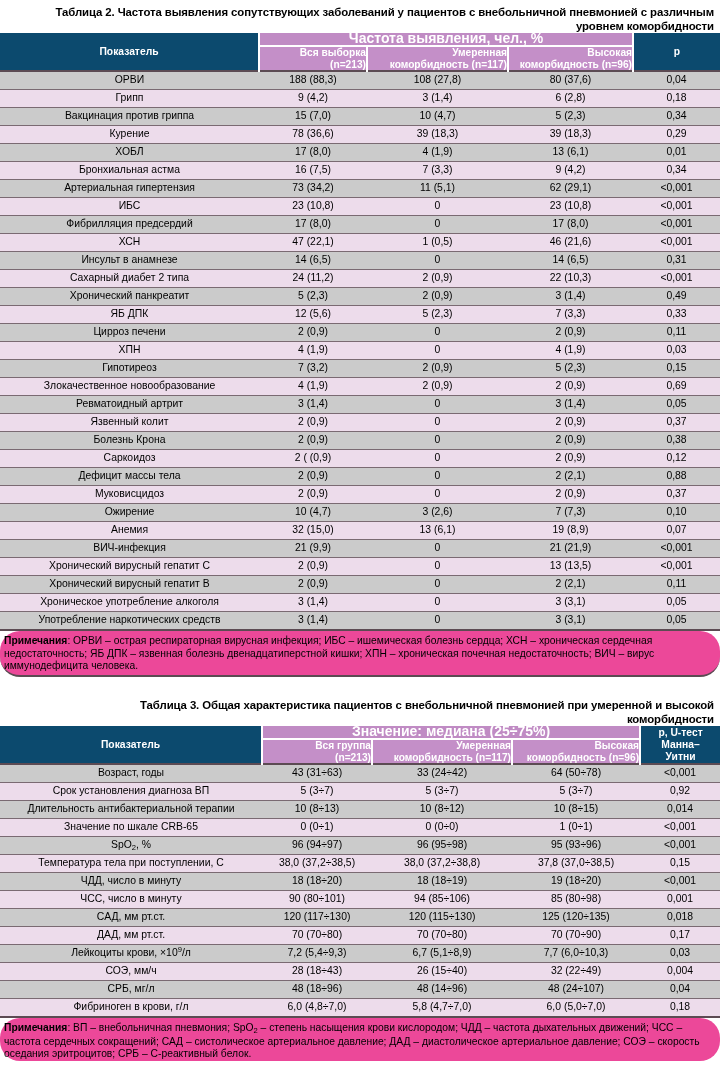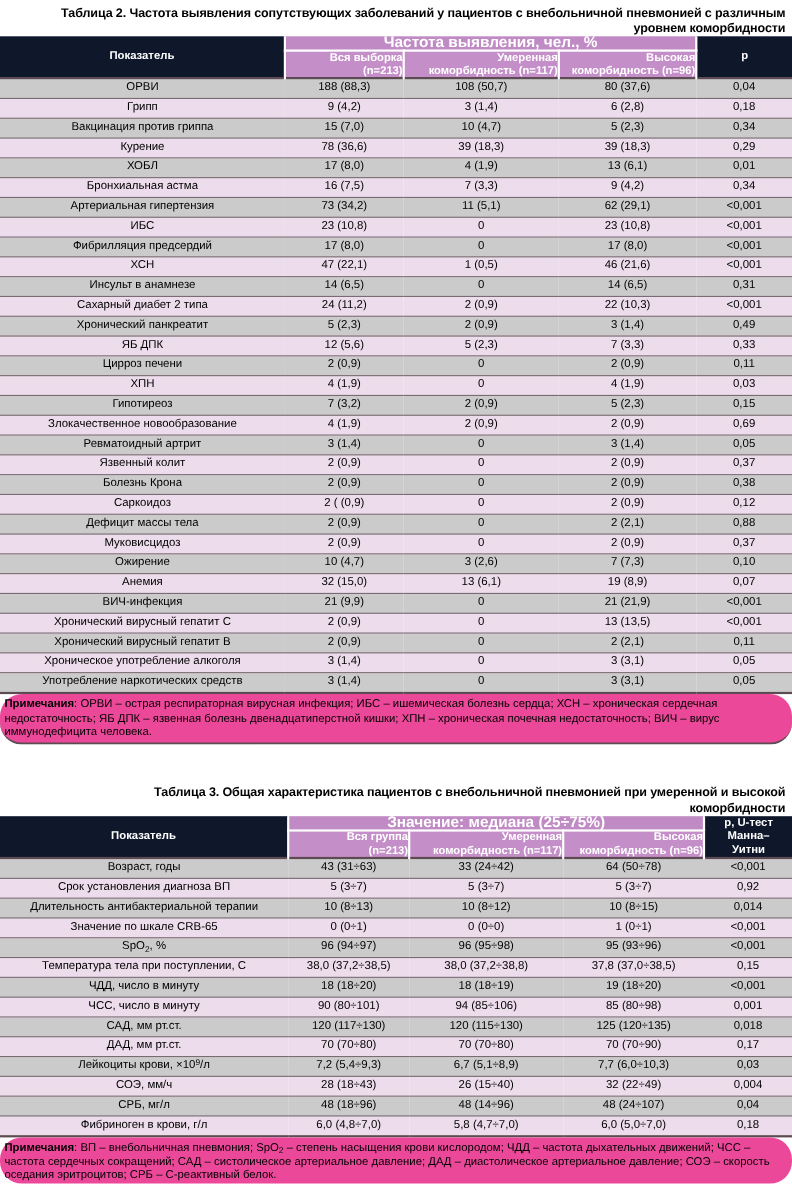--- a/index.html
+++ b/index.html
@@ -26,40 +26,40 @@
   .tbl-title {
     font-size: 11.4px;
     font-weight: bold;
     text-align: right;
     line-height: 14.2px;
     padding: 0 6px 0 60px;
     box-sizing: border-box;
     letter-spacing: -0.1px;
   }
   #table2-title { padding-top: 5px; padding-left: 33px; }
-  #table3-title { padding-top: 7px; margin-top: 16px; }
+  #table3-title { padding-top: 7px; }
 
   
   table.data {
     border-collapse: collapse;
     width: 720px;
     table-layout: fixed;
     font-size: 10.3px;
     margin: 0;
   }
   table.data td, table.data th {
     padding: 0;
     margin: 0;
     vertical-align: middle;
     line-height: 11.6px;
   }
 
   
   .hdr-main {
-    background: #0f172a;
+    background: #0c4a6e;
     color: #ffffff;
     font-weight: bold;
     text-align: center;
     font-size: 10.3px;
     border-right: 2px solid #ffffff;
   }
   .hdr-span {
     background: #c08bc4;
     color: #ffffff;
     font-weight: bold;
@@ -145,21 +145,21 @@
         <th class="hdr-sub">
           <span>Высокая</span><br>
           <span>коморбидность (n=96)</span>
         </th>
       </tr>
     </thead>
     <tbody id="t2-body">
         <tr class="r-gray">
           <td>ОРВИ</td>
           <td>188 (88,3)</td>
-          <td>108 (50,7)</td>
+          <td>108 (27,8)</td>
           <td>80 (37,6)</td>
           <td>0,04</td>
         </tr>
         <tr class="r-pink">
           <td>Грипп</td>
           <td>9 (4,2)</td>
           <td>3 (1,4)</td>
           <td>6 (2,8)</td>
           <td>0,18</td>
         </tr>

